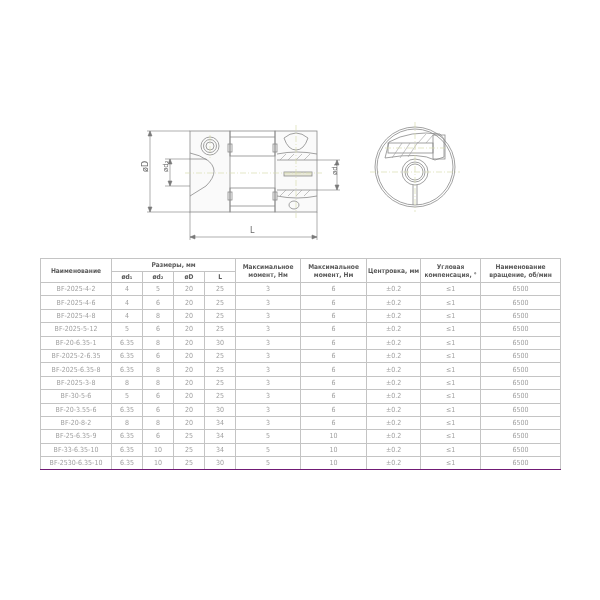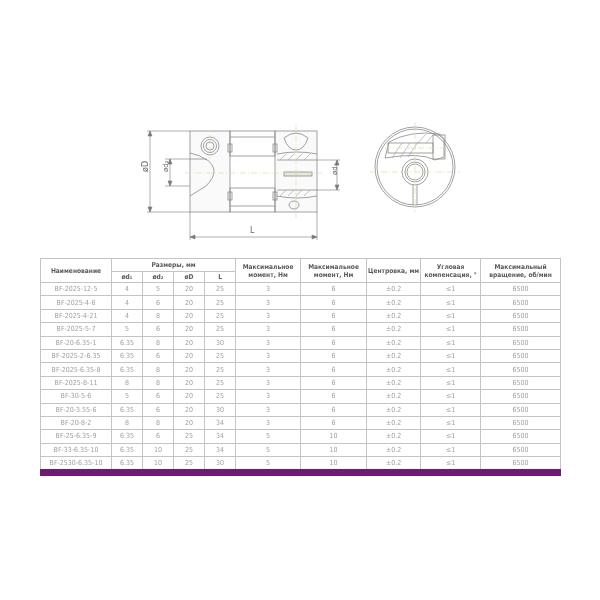--- a/index.html
+++ b/index.html
@@ -11,21 +11,21 @@
     font-size: 7px; color: #9a9a9a;
   }
   .spec-table th, .spec-table td {
     border: 1px solid #c4c4c4; text-align: center; padding: 0; overflow: hidden; white-space: nowrap;
   }
   .spec-table th { color: #5a5a5a; font-weight: bold; font-size: 6.6px; line-height: 8px; }
   .spec-table thead tr.h1 th { height: 12px; }
   .spec-table thead tr.h2 th { height: 10px; }
   .spec-table thead th.wrap { white-space: normal; }
   .spec-table tbody td { height: 12.4px; line-height: 12px; font-size: 7px; color: #a0a0a0; }
-  .spec-table tbody tr:last-child td { border-bottom: 7px solid #701a75; }
+  .spec-table tbody tr:last-child td { border-bottom: 1px solid #701a75; }
   .dim-text { font-family: "DejaVu Sans", "Liberation Sans", sans-serif; fill: #6a6a6a; }
 </style>
 </head>
 <body>
 
 <svg class="drawing" viewBox="0 0 600 260" width="600" height="260">
   <g stroke="#8a8a8a" stroke-width="0.8" fill="none">
 
     <rect x="190" y="131" width="40" height="81" fill="#fafafa"></rect>
 
@@ -139,32 +139,32 @@
       <col style="width:80px">
   </colgroup>
   <thead>
     <tr class="h1">
       <th rowspan="2">Наименование</th>
       <th colspan="4">Размеры, мм</th>
       <th rowspan="2" class="wrap">Максимальное момент, Нм</th>
       <th rowspan="2" class="wrap">Максимальное момент, Нм</th>
       <th rowspan="2" class="wrap">Центровка, мм</th>
       <th rowspan="2" class="wrap">Угловая компенсация, °</th>
-      <th rowspan="2" class="wrap">Максимальный вращение, об/мин</th>
+      <th rowspan="2" class="wrap">Наименование вращение, об/мин</th>
     </tr>
     <tr class="h2">
       <th>ød₁</th>
       <th>ød₂</th>
       <th>øD</th>
       <th>L</th>
     </tr>
   </thead>
   <tbody id="spec-body">
       <tr>
-        <td>BF-2025-12-5</td>
+        <td>BF-2025-4-2</td>
         <td>4</td>
         <td>5</td>
         <td>20</td>
         <td>25</td>
         <td>3</td>
         <td>6</td>
         <td>±0.2</td>
         <td>≤1</td>
         <td>6500</td>
       </tr>
@@ -174,33 +174,33 @@
         <td>6</td>
         <td>20</td>
         <td>25</td>
         <td>3</td>
         <td>6</td>
         <td>±0.2</td>
         <td>≤1</td>
         <td>6500</td>
       </tr>
       <tr>
-        <td>BF-2025-4-21</td>
+        <td>BF-2025-4-8</td>
         <td>4</td>
         <td>8</td>
         <td>20</td>
         <td>25</td>
         <td>3</td>
         <td>6</td>
         <td>±0.2</td>
         <td>≤1</td>
         <td>6500</td>
       </tr>
       <tr>
-        <td>BF-2025-5-7</td>
+        <td>BF-2025-5-12</td>
         <td>5</td>
         <td>6</td>
         <td>20</td>
         <td>25</td>
         <td>3</td>
         <td>6</td>
         <td>±0.2</td>
         <td>≤1</td>
         <td>6500</td>
       </tr>
@@ -234,21 +234,21 @@
         <td>8</td>
         <td>20</td>
         <td>25</td>
         <td>3</td>
         <td>6</td>
         <td>±0.2</td>
         <td>≤1</td>
         <td>6500</td>
       </tr>
       <tr>
-        <td>BF-2025-8-11</td>
+        <td>BF-2025-3-8</td>
         <td>8</td>
         <td>8</td>
         <td>20</td>
         <td>25</td>
         <td>3</td>
         <td>6</td>
         <td>±0.2</td>
         <td>≤1</td>
         <td>6500</td>
       </tr>

